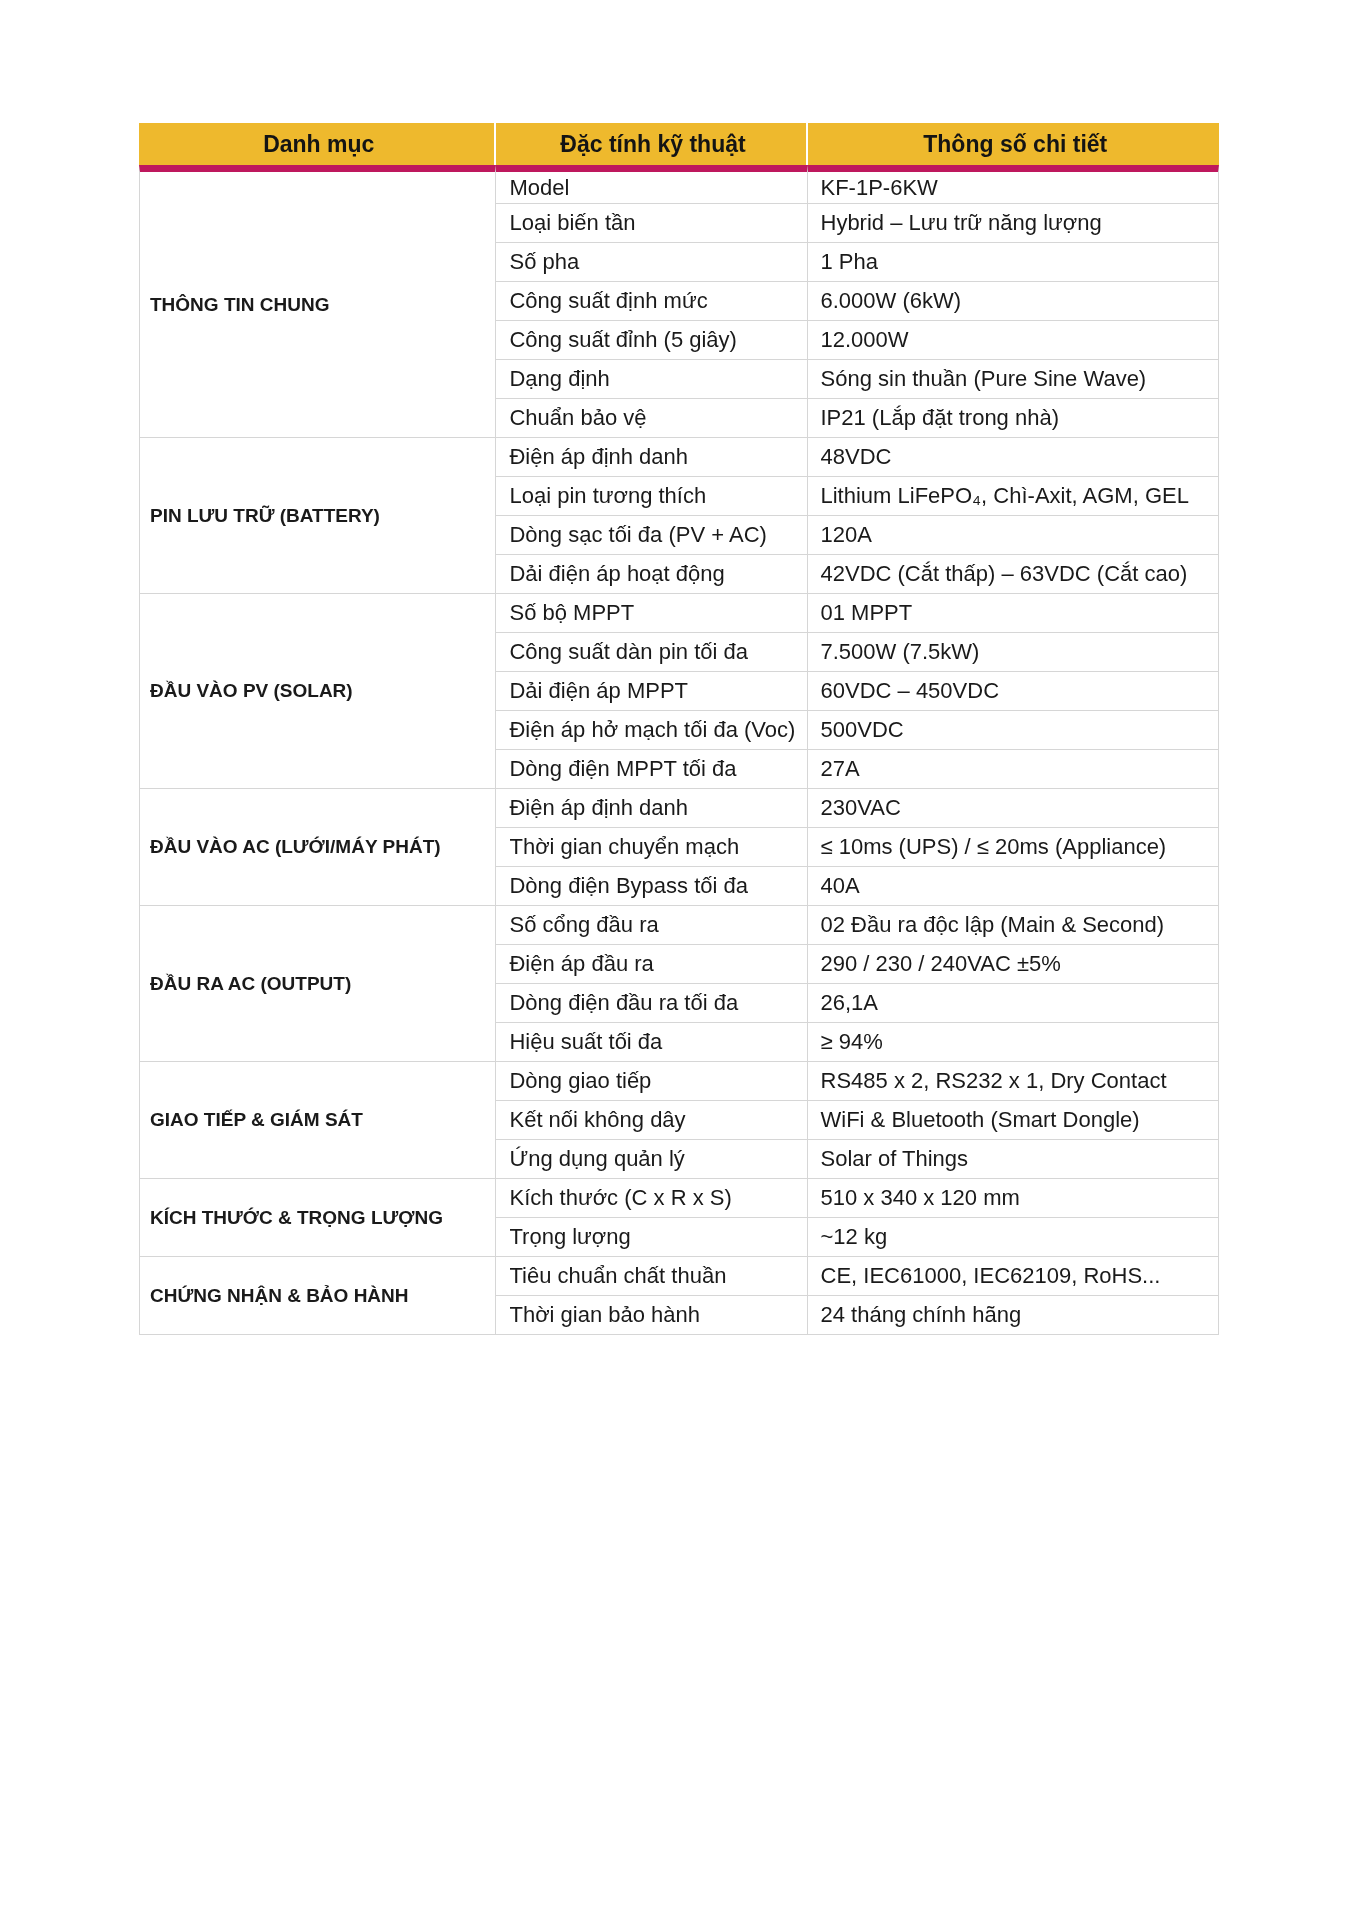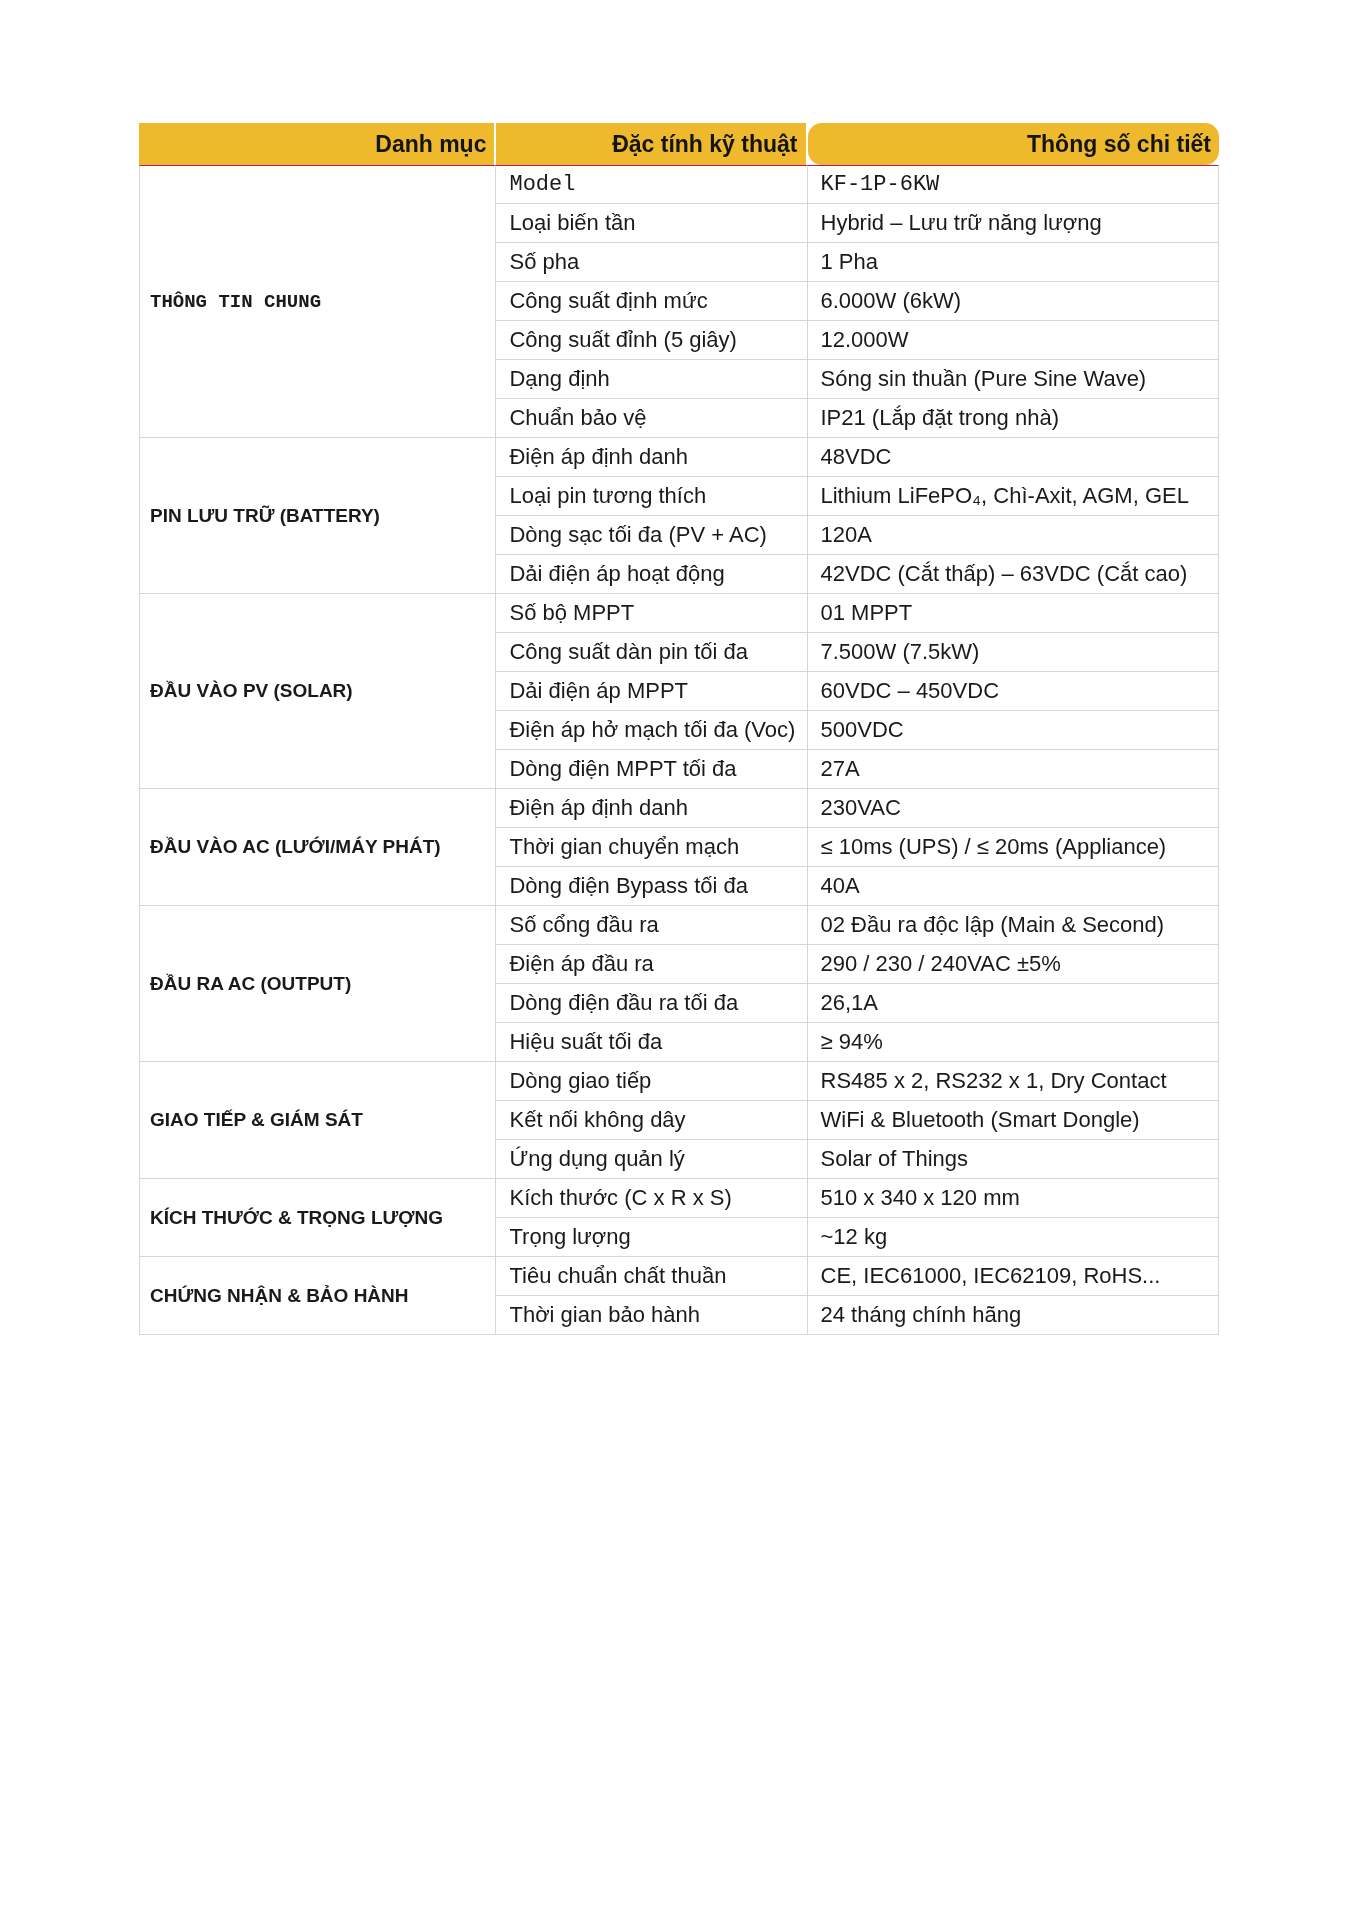--- a/index.html
+++ b/index.html
@@ -28,46 +28,46 @@
     table-layout:fixed;
   }
   col.c1{width:33.1%;}
   col.c2{width:28.8%;}
   col.c3{width:38.1%;}
   thead th{
     background:var(--header-bg);
     color:#141414;
     font-weight:bold;
     font-size:23px;
-    text-align:right;
+    text-align:center;
     height:42px;
     padding:0 8px 0 12px;
     border-right:2px solid #FFFFFF;
     white-space:nowrap;
     overflow:hidden;
   }
-  thead th:last-child{border-right:none;border-radius:14px;}
+  thead th:last-child{border-right:none;}
   tbody td{
     font-size:22px;
     height:39px;
     padding:0 8px 0 13px;
     vertical-align:middle;
     border-bottom:1px solid var(--grid);
     border-right:1px solid var(--grid);
     white-space:nowrap;
     overflow:hidden;
     background:#FFFFFF;
   }
   tbody td.category{
     font-weight:bold;
     border-left:1px solid var(--grid);
     font-size:19px;
     padding-left:10px;
   }
-  tbody tr:first-child td{border-top:1px solid #be185d;font-family:Liberation Mono, monospace;}
+  tbody tr:first-child td{border-top:7px solid #be185d;}
 </style>
 </head>
 <body>
 
 <div class="page">
   <table class="spec">
     <colgroup>
         <col class="c1">
         <col class="c2">
         <col class="c3">

